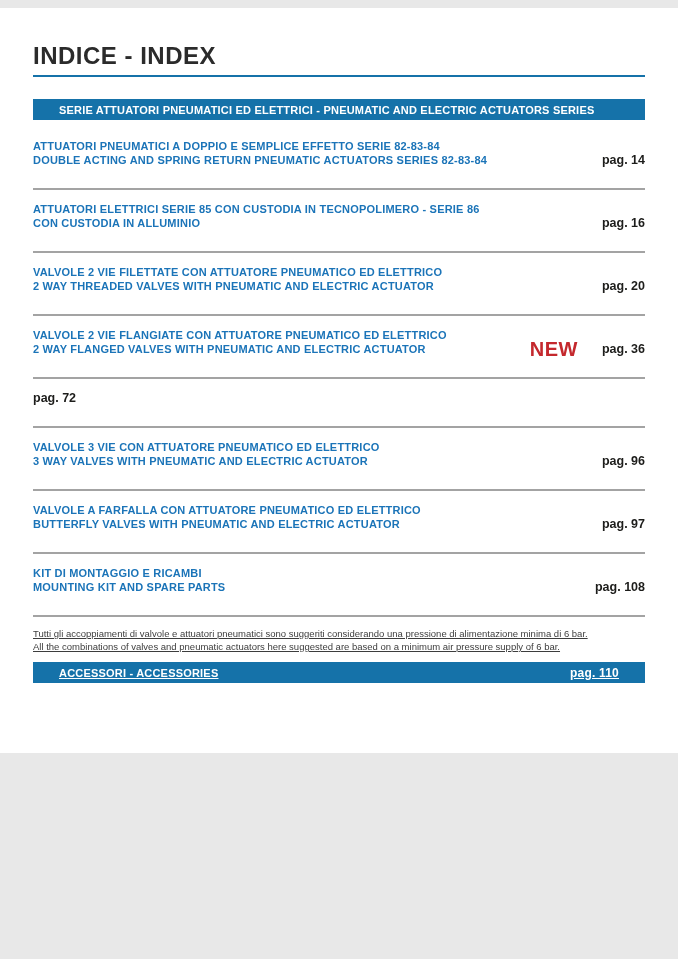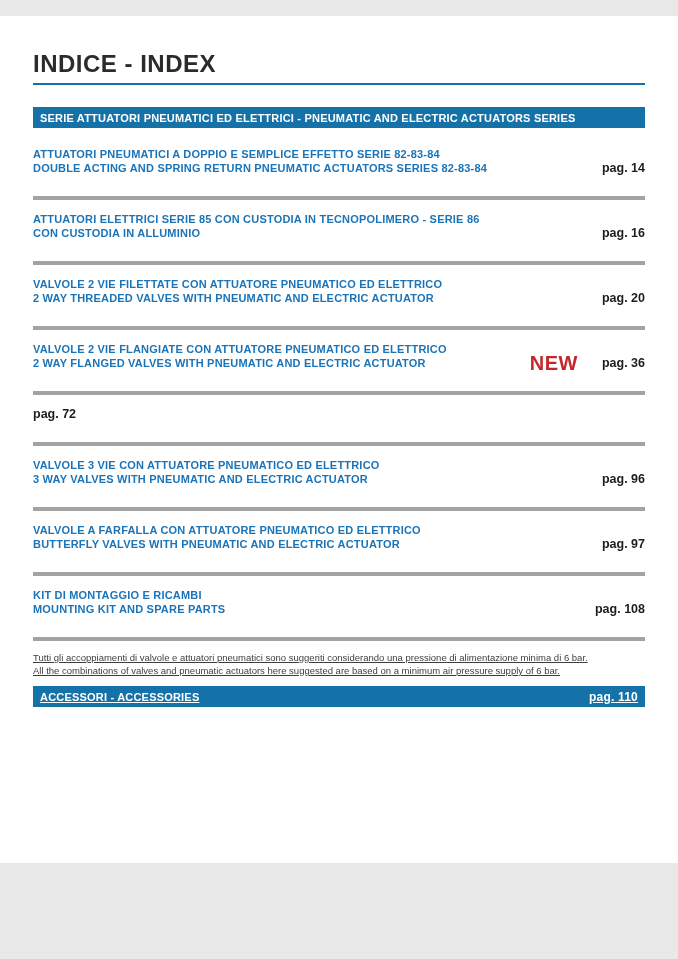--- a/index.html
+++ b/index.html
@@ -1,19 +1,19 @@
 <!DOCTYPE html>
 <html><head>
 <meta charset="utf-8">
 <style>
   html,body{margin:0;padding:0;background:#e8e8e8;}
   .page{
     position:relative;
-    width:678px;height:847px;
-    margin:16px auto;
+    width:678px;height:745px;
+    margin:8px auto;
     background:#ffffff;
     font-family:"Liberation Sans", sans-serif;
     overflow:hidden;
   }
   .content{padding:0 33px;}
   .page-title{
     margin:34px 0 0 0;
     font-size:24px;
     font-weight:bold;
     letter-spacing:0.5px;
@@ -25,32 +25,32 @@
     background:#1572a9;
   }
   .section-bar{
     margin-top:22px;
     background:#1572a9;
     color:#ffffff;
     height:21px;
     display:flex;
     align-items:center;
     justify-content:space-between;
-    padding:0 7px;
+    padding:0 26px;
     font-size:11px;
     font-weight:bold;
     letter-spacing:0.2px;
   }
   .index-list{margin-top:7px;}
   .index-row{
     display:flex;
     justify-content:space-between;
     align-items:flex-end;
     padding:12px 0 21px 0;
-    border-bottom:4px solid #a3a3a3;
+    border-bottom:2px solid #a3a3a3;
   }
   .entry-titles{max-width:470px;}
   .entry-it,.entry-en{
     font-size:11px;
     font-weight:bold;
     color:#1b74b8;
     line-height:14px;
     letter-spacing:0.2px;
   }
   .row-right{display:flex;align-items:flex-end;}

